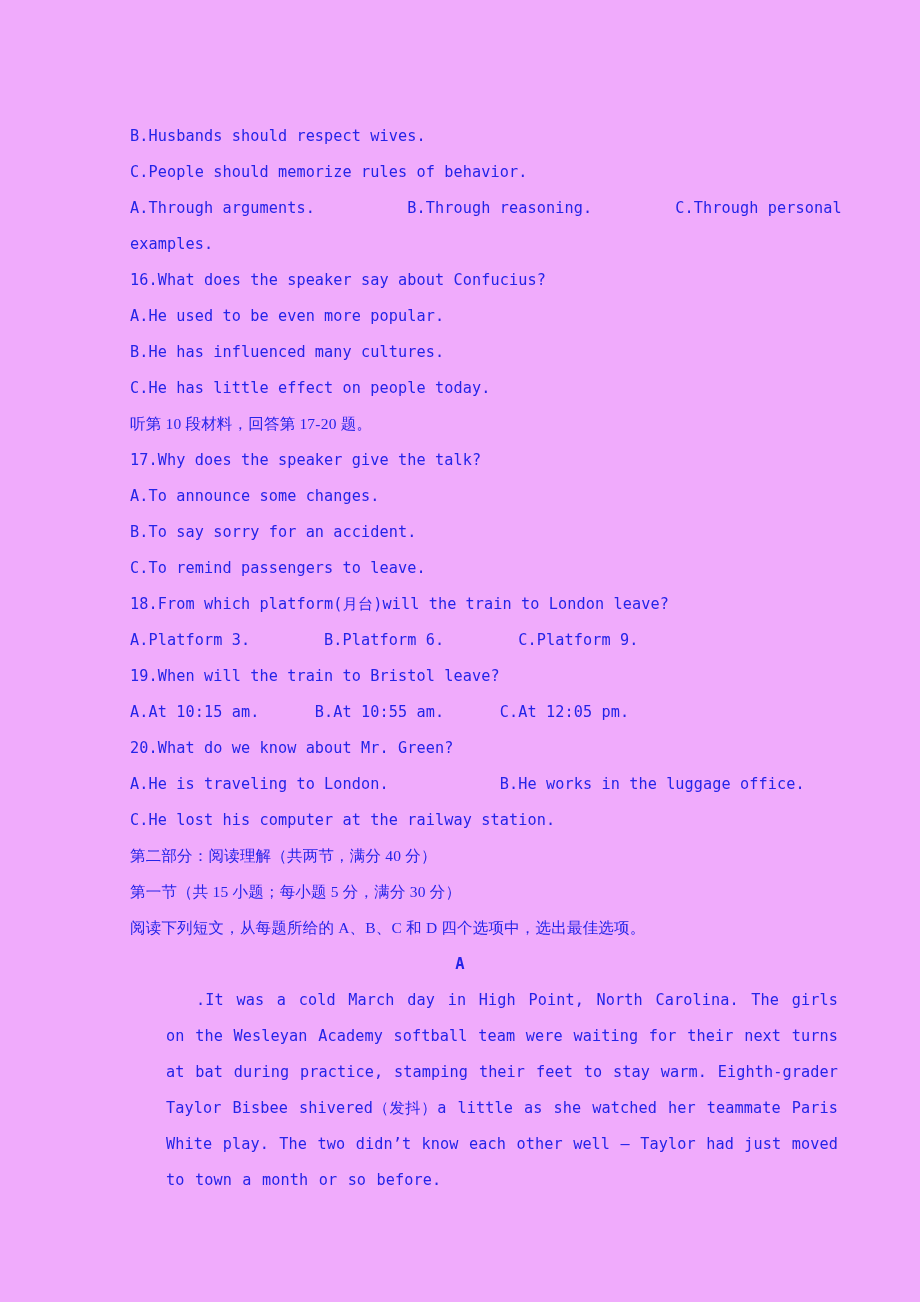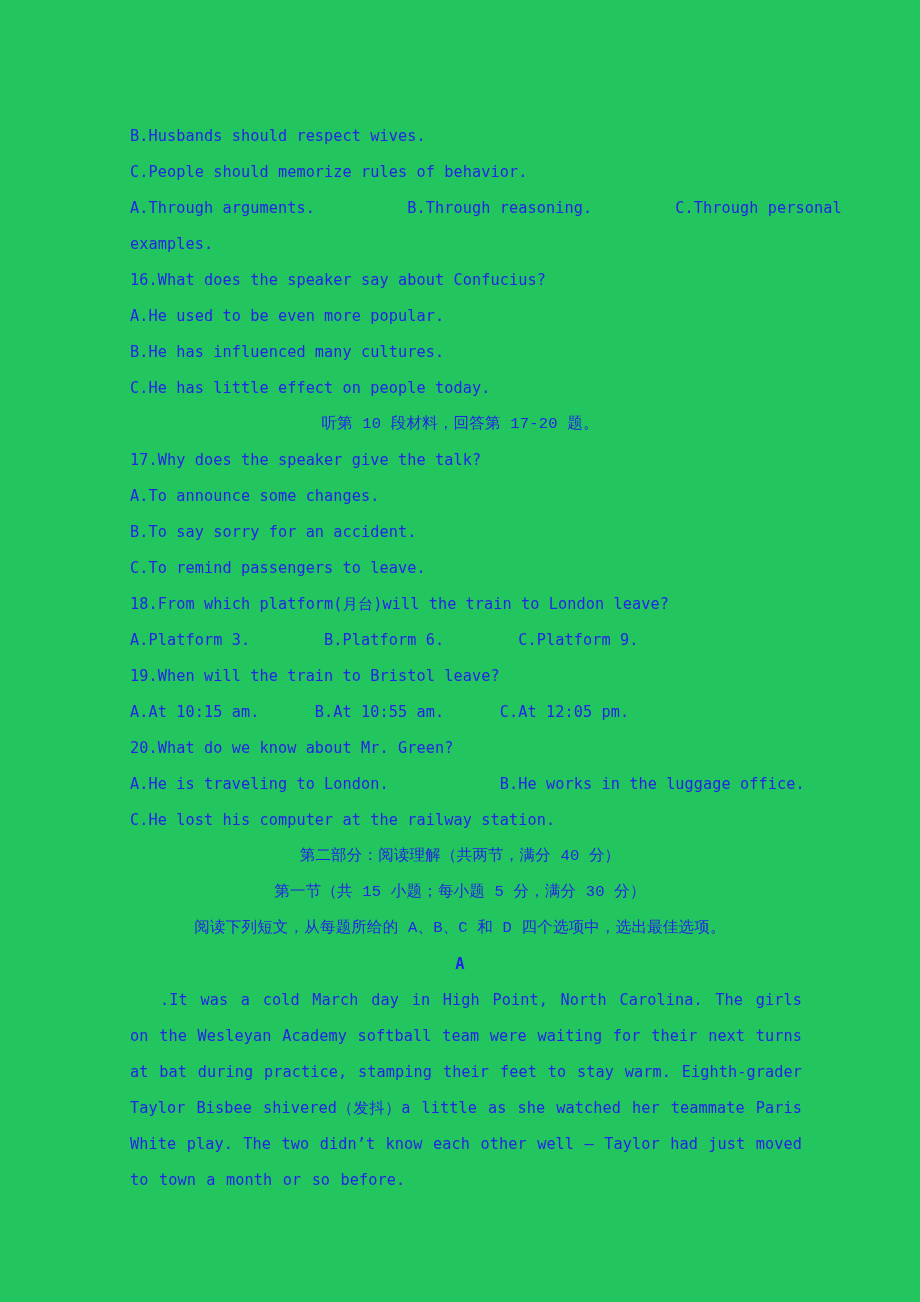--- a/index.html
+++ b/index.html
@@ -5,52 +5,52 @@
 <style>
   html, body {
     margin: 0;
     padding: 0;
     background: #ffffff;
   }
   .page {
     position: relative;
     width: 920px;
     height: 1302px;
-    background: #22c55e;
+    background: #f0abfc;
     overflow: hidden;
     box-sizing: border-box;
   }
   .content {
     position: absolute;
     left: 130px;
     top: 118px;
     width: 660px;
   }
   .ln {
     color: #2424e8;
     font-family: "DejaVu Sans Mono", "Liberation Mono", monospace;
     font-size: 15.2px;
     line-height: 36px;
     white-space: pre;
     letter-spacing: 0.1px;
     margin: 0;
   }
   
   .cjk {
-    font-family: Liberation Mono, monospace;
+    font-family: Liberation Serif, serif;
     font-size: 15.5px;
     letter-spacing: 0.2px;
-    text-align: center;
   }
   .para {
     white-space: normal;
     width: 672px;
     text-align: justify;
     text-justify: inter-word;
     word-spacing: 1.2px;
+    margin-left: 36px;
   }
   .para.first {
     text-indent: 30px;
   }
   .center {
     text-align: center;
     width: 660px;
     white-space: pre;
   }
   .heading-letter {

